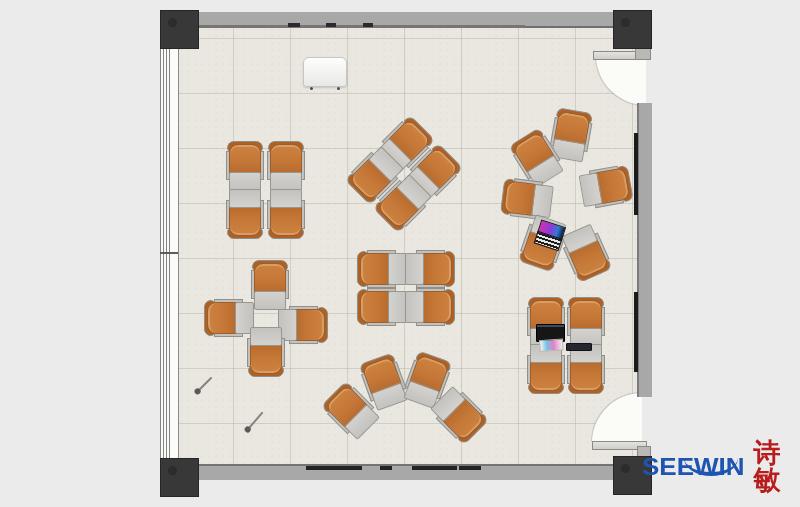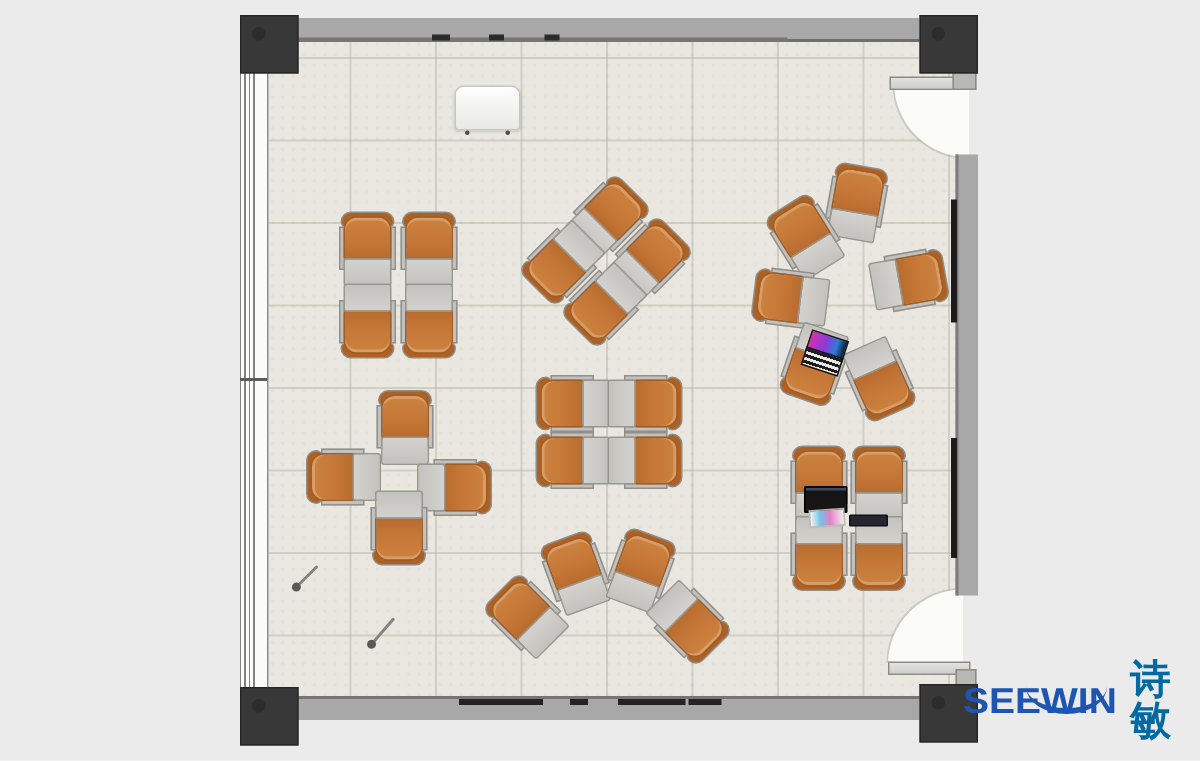--- a/index.html
+++ b/index.html
@@ -348,17 +348,17 @@
       <div class="wall-board" style="top: 292px; height: 80px;"></div>
     </div>
 
   <div class="post post-tl"></div>
   <div class="post post-tr"></div>
   <div class="post post-bl"></div>
   <div class="post post-br"></div>
 
   <div class="logo">
     <span class="brand" style="color: rgb(30, 85, 178);">SEEWIN</span>
-    <span class="cjk" style="color: #0369a1;">诗敏</span>
+    <span class="cjk" style="color: #b91c1c;">诗敏</span>
   </div>
   <div class="logo-arc" style="border-bottom-color: rgb(30, 85, 178);"></div>
 
 </div>
 
 </body></html>

